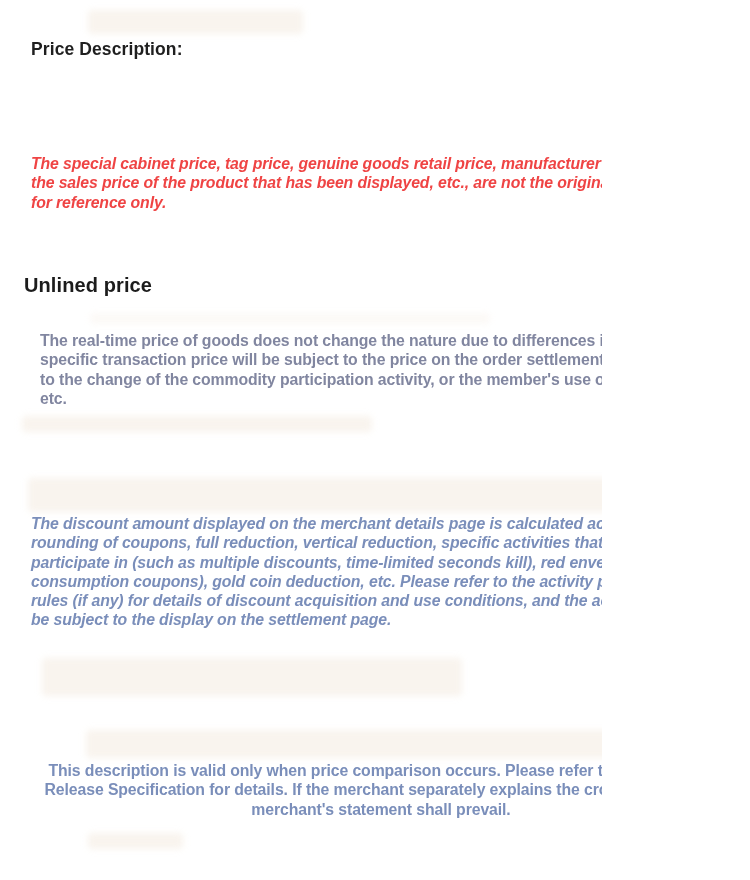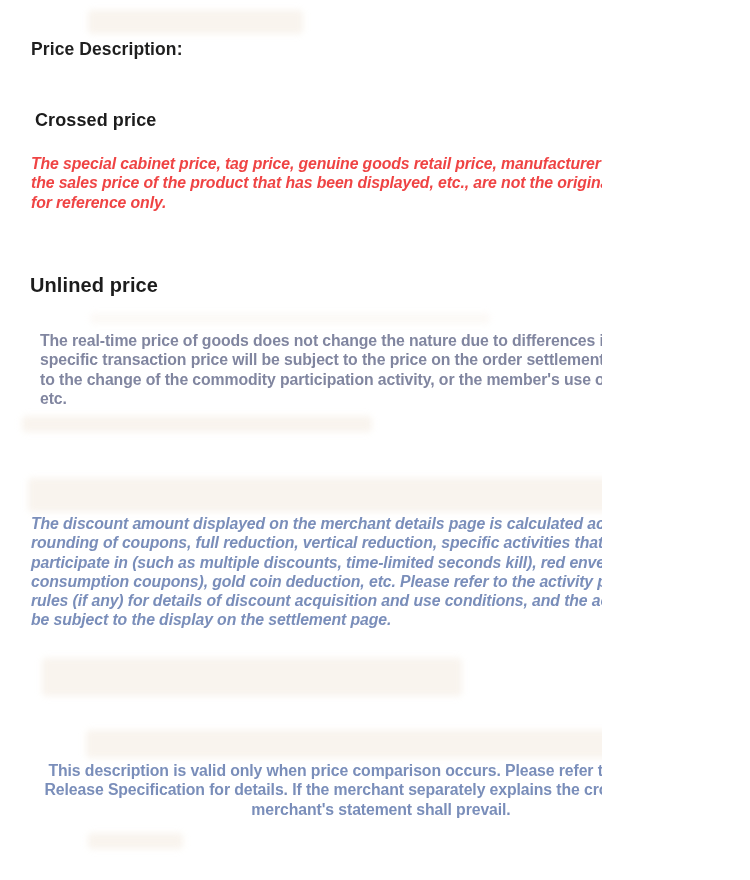--- a/index.html
+++ b/index.html
@@ -34,21 +34,21 @@
     letter-spacing: 0.1px;
   }
   .heading-crossed {
     top: 109px;
     left: 35px;
     font-size: 18px;
     line-height: 23px;
   }
   .heading-unlined {
     top: 273px;
-    left: 30px;
+    left: 24px;
     font-size: 20px;
     line-height: 25px;
   }
   .body-para {
     position: absolute;
     left: 31px;
     width: 700px;
     margin: 0;
     font-size: 15.8px;
     line-height: 19.3px;
@@ -82,21 +82,20 @@
   <div class="smudge smudge-1"></div>
   <div class="smudge smudge-2"></div>
   <div class="smudge smudge-3"></div>
   <div class="smudge smudge-4"></div>
   <div class="smudge smudge-5"></div>
   <div class="smudge smudge-6"></div>
   <div class="smudge smudge-7"></div>
 
   <h1 class="page-title">Price Description:</h1>
 
-  <h2 class="section-heading heading-crossed">Crossed price</h2>
 
   <p class="body-para para-1">The special cabinet price, tag price, genuine goods retail price, manufacturer's guide price or the sales price of the product that has been displayed, etc., are not the original price and are for reference only.</p>
 
   <h2 class="section-heading heading-unlined">Unlined price</h2>
 
   <p class="body-para para-2">The real-time price of goods does not change the nature due to differences in expression. The specific transaction price will be subject to the price on the order settlement page according to the change of the commodity participation activity, or the member's use of coupons, points, etc.</p>
 
   <p class="body-para para-3">The discount amount displayed on the merchant details page is calculated according to the rounding of coupons, full reduction, vertical reduction, specific activities that users can participate in (such as multiple discounts, time-limited seconds kill), red envelopes (including consumption coupons), gold coin deduction, etc. Please refer to the activity page and relevant rules (if any) for details of discount acquisition and use conditions, and the actual price shall be subject to the display on the settlement page.</p>
 
   <p class="body-para para-4">This description is valid only when price comparison occurs. Please refer to Taobao Price Release Specification for details. If the merchant separately explains the crossed price, the merchant's statement shall prevail.</p>

